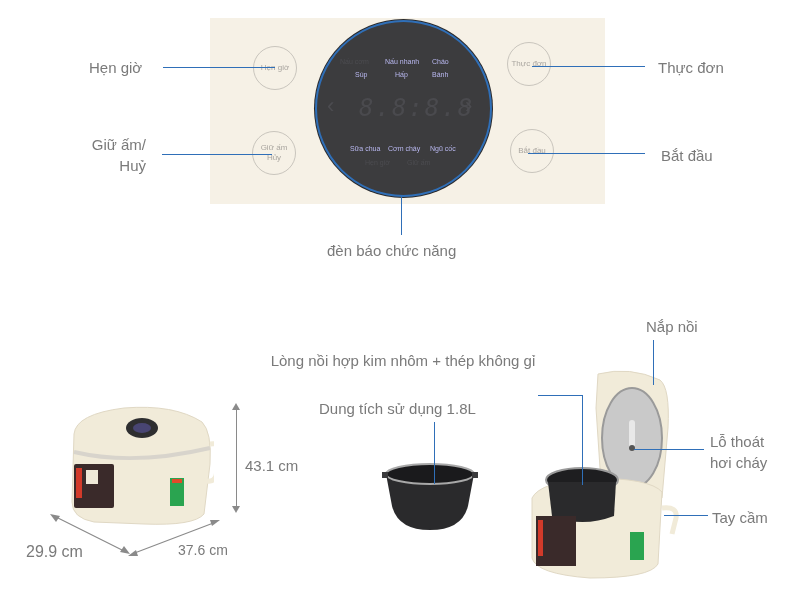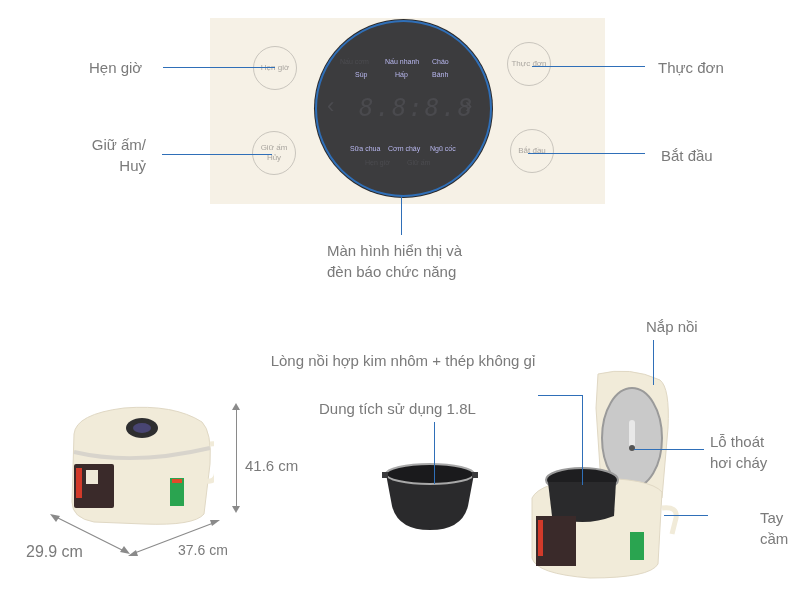--- a/index.html
+++ b/index.html
@@ -67,21 +67,20 @@
 <div class="linev" style="left:401px; top:195px; height:40px;"></div>
 
 <div class="label" style="left:89px; top:57px;">Hẹn giờ</div>
 <div class="label" style="left:86px; top:134px; text-align:right; width:60px;">
   <div>Giữ ấm/</div>
   <div>Huỷ</div>
 </div>
 <div class="label" style="left:658px; top:57px;">Thực đơn</div>
 <div class="label" style="left:661px; top:145px;">Bắt đầu</div>
 <div class="label" style="left:327px; top:240px;">
-  <div>Màn hình hiển thị và</div>
   <div>đèn báo chức năng</div>
 </div>
 
 <div class="abs" style="left:64px; top:404px; width:150px; height:124px;">
   <svg width="150" height="124" viewBox="0 0 150 124">
     <path d="M10 30 Q12 10 60 4 Q110 0 138 18 Q148 28 146 60 L140 110 Q130 122 80 120 L30 118 Q8 114 8 98 Z" fill="#f1ebd9" stroke="#e0d8c4"></path>
     <path d="M10 48 Q70 62 146 44" stroke="#d8d4cc" stroke-width="4" fill="none"></path>
     <ellipse cx="78" cy="24" rx="16" ry="10" fill="#2e2e30"></ellipse>
     <ellipse cx="78" cy="24" rx="9" ry="5" fill="#5a55a0" opacity="0.6"></ellipse>
     <rect x="10" y="60" width="40" height="44" fill="#3a2a2a" rx="2"></rect>
@@ -105,21 +104,21 @@
   </svg>
 </div>
 <div class="abs" style="left:128px; top:518px; width:92px; height:40px;">
   <svg width="92" height="40" viewBox="0 0 92 40">
     <line x1="4" y1="36" x2="88" y2="4" stroke="#8a8a8a" stroke-width="1.2"></line>
     <polygon points="0,38 8,32 10,38" fill="#8a8a8a"></polygon>
     <polygon points="92,2 84,8 82,2" fill="#8a8a8a"></polygon>
   </svg>
 </div>
 
-<div class="label" style="left:245px; top:455px; font-size:15px;">41.6 cm</div>
+<div class="label" style="left:245px; top:455px; font-size:15px;">43.1 cm</div>
 <div class="label" style="left:26px; top:541px; font-size:16px;">29.9 cm</div>
 <div class="label" style="left:178px; top:540px; font-size:14px;">37.6 cm</div>
 
 <div class="label" style="left:248px; top:350px; width:310px; text-align:center;">
   <div>Lòng nồi hợp kim nhôm + thép không gỉ</div>
 </div>
 <div class="label" style="left:319px; top:398px;">Dung tích sử dụng 1.8L</div>
 
 <div class="abs" style="left:382px; top:462px; width:96px; height:70px;">
   <svg width="96" height="70" viewBox="0 0 96 70">
@@ -152,14 +151,14 @@
 
 <div class="label" style="left:622px; top:316px;margin-left:24px;">Nắp nồi</div>
 <div class="linev" style="left:653px; top:340px; height:45px;"></div>
 
 <div class="label" style="left:710px; top:431px;">
   <div>Lỗ thoát</div>
   <div>hơi cháy</div>
 </div>
 <div class="lineh" style="left:634px; top:449px; width:70px;"></div>
 
-<div class="label" style="left:712px; top:507px;margin-left:48px;">Tay cầm</div>
+<div class="label" style="left:712px; top:507px;">Tay cầm</div>
 <div class="lineh" style="left:664px; top:515px; width:44px;"></div>
 
 </body></html>

